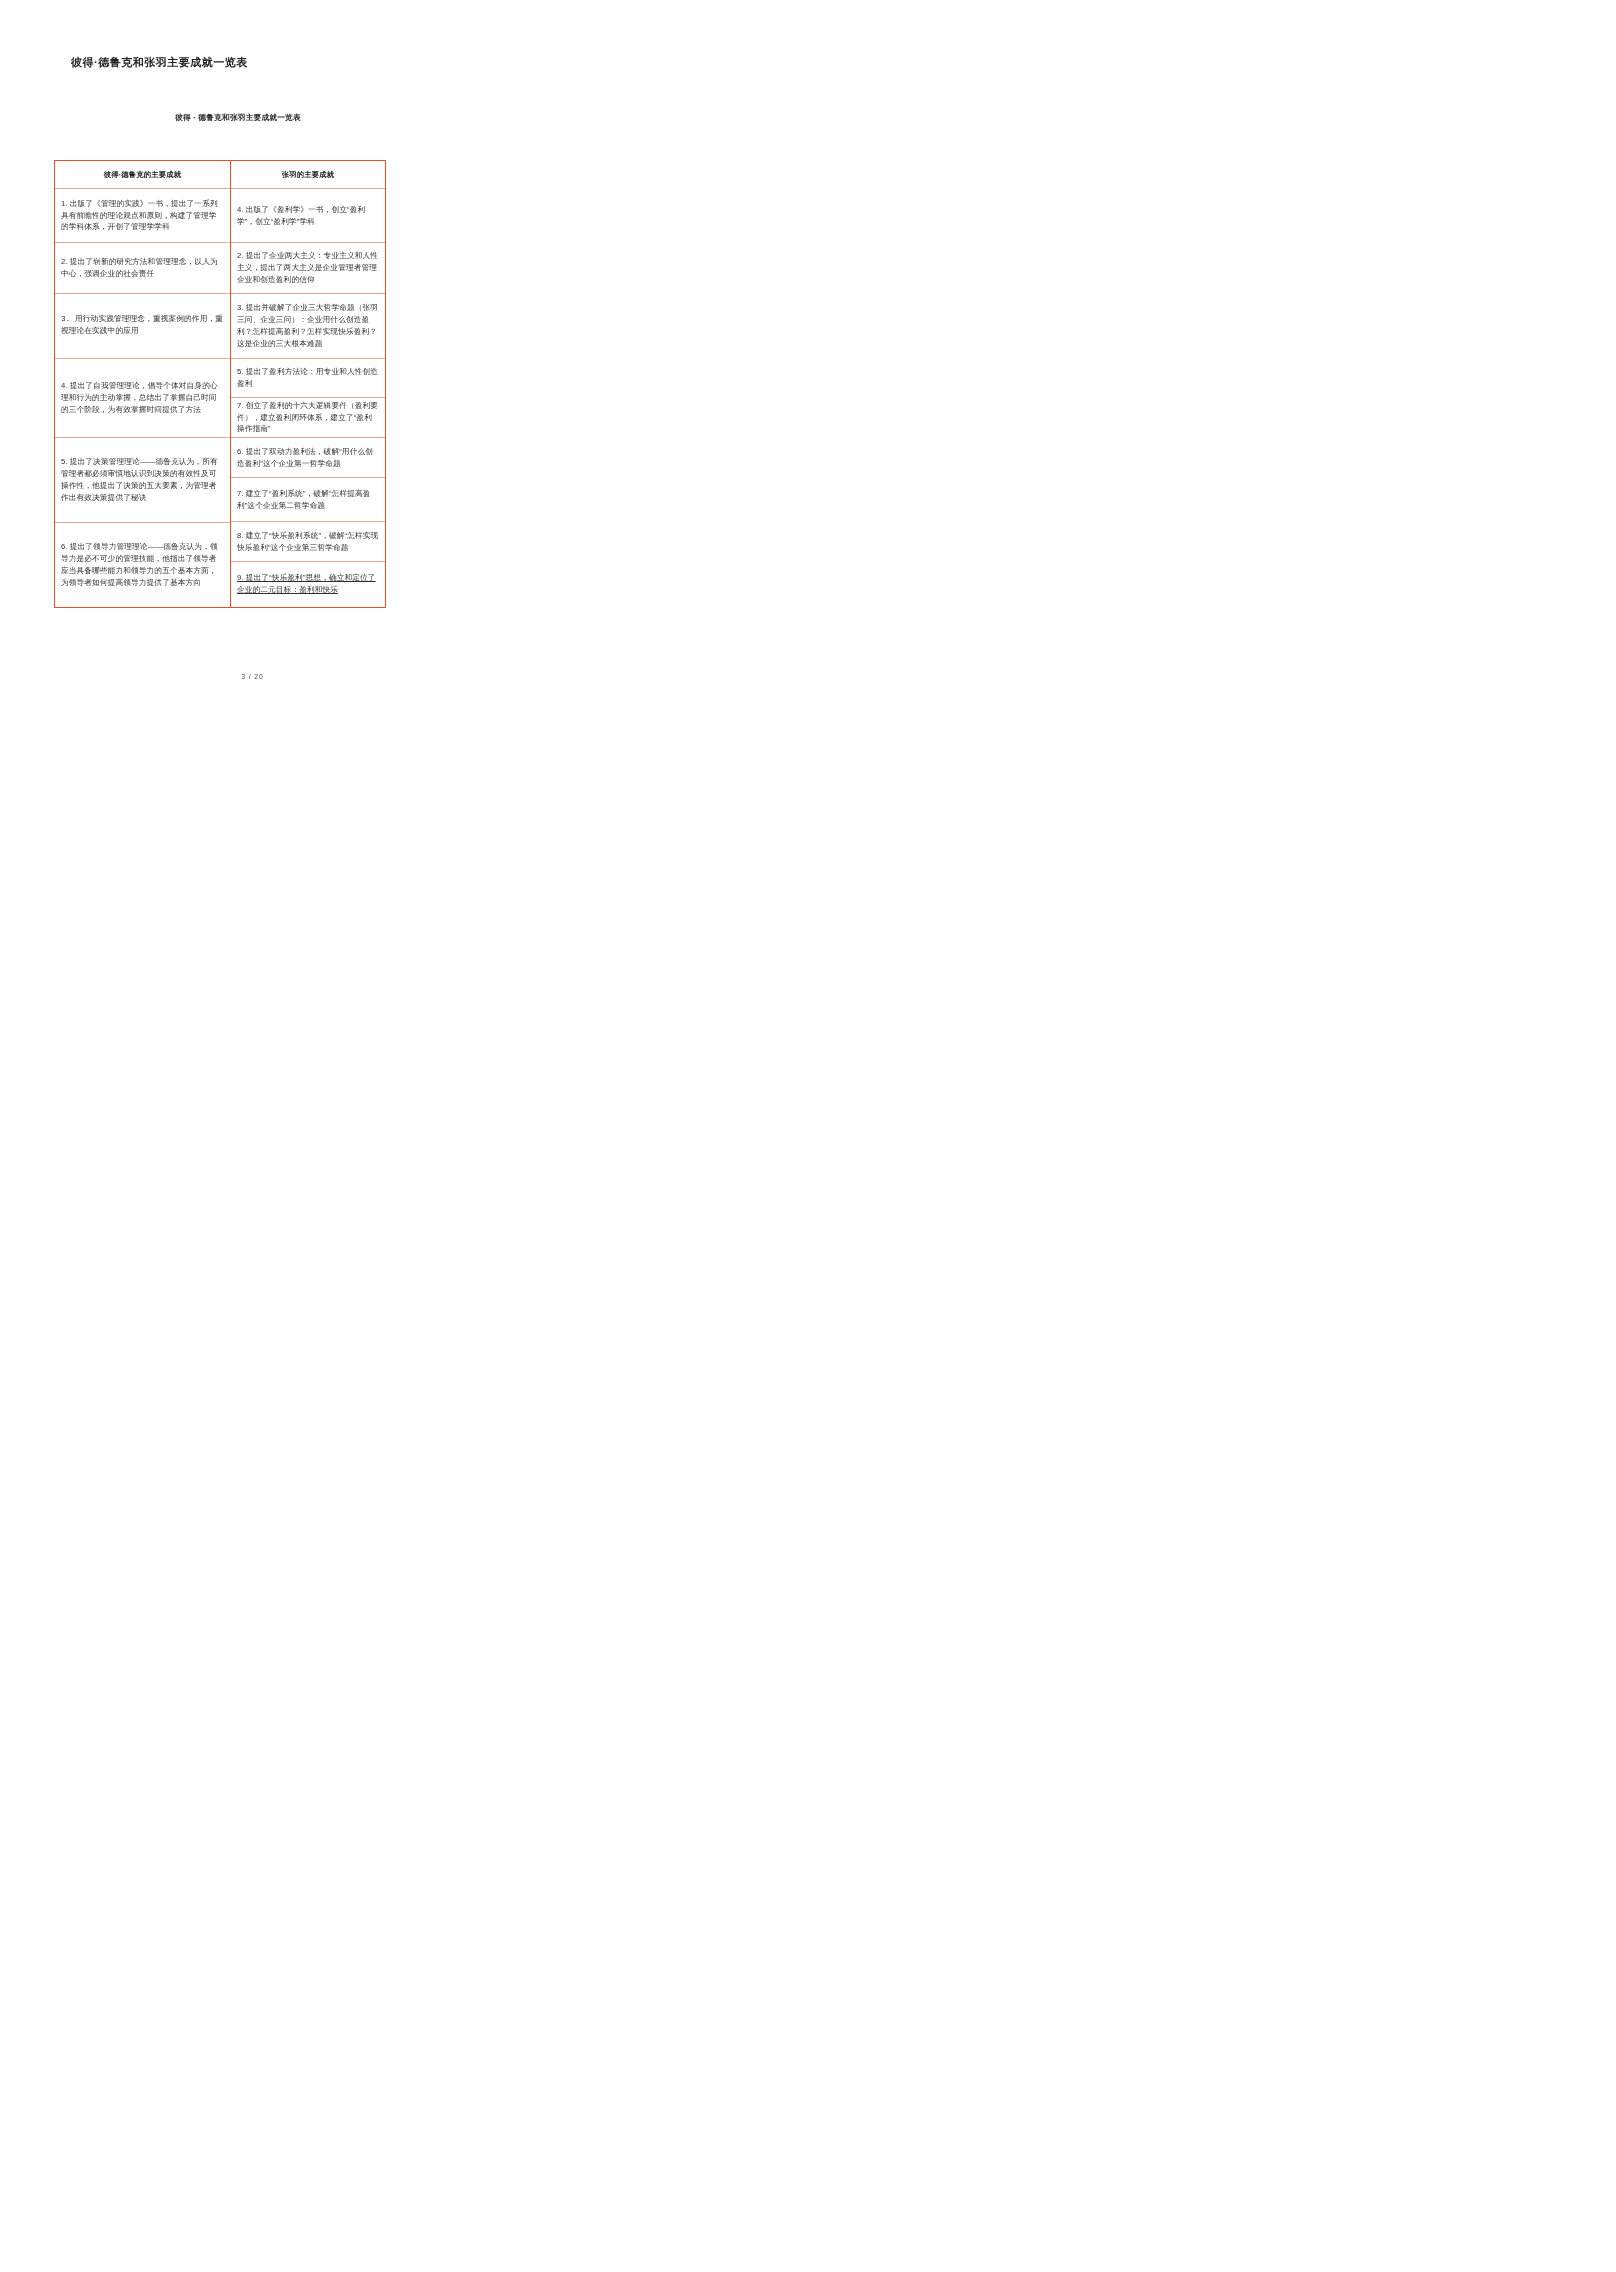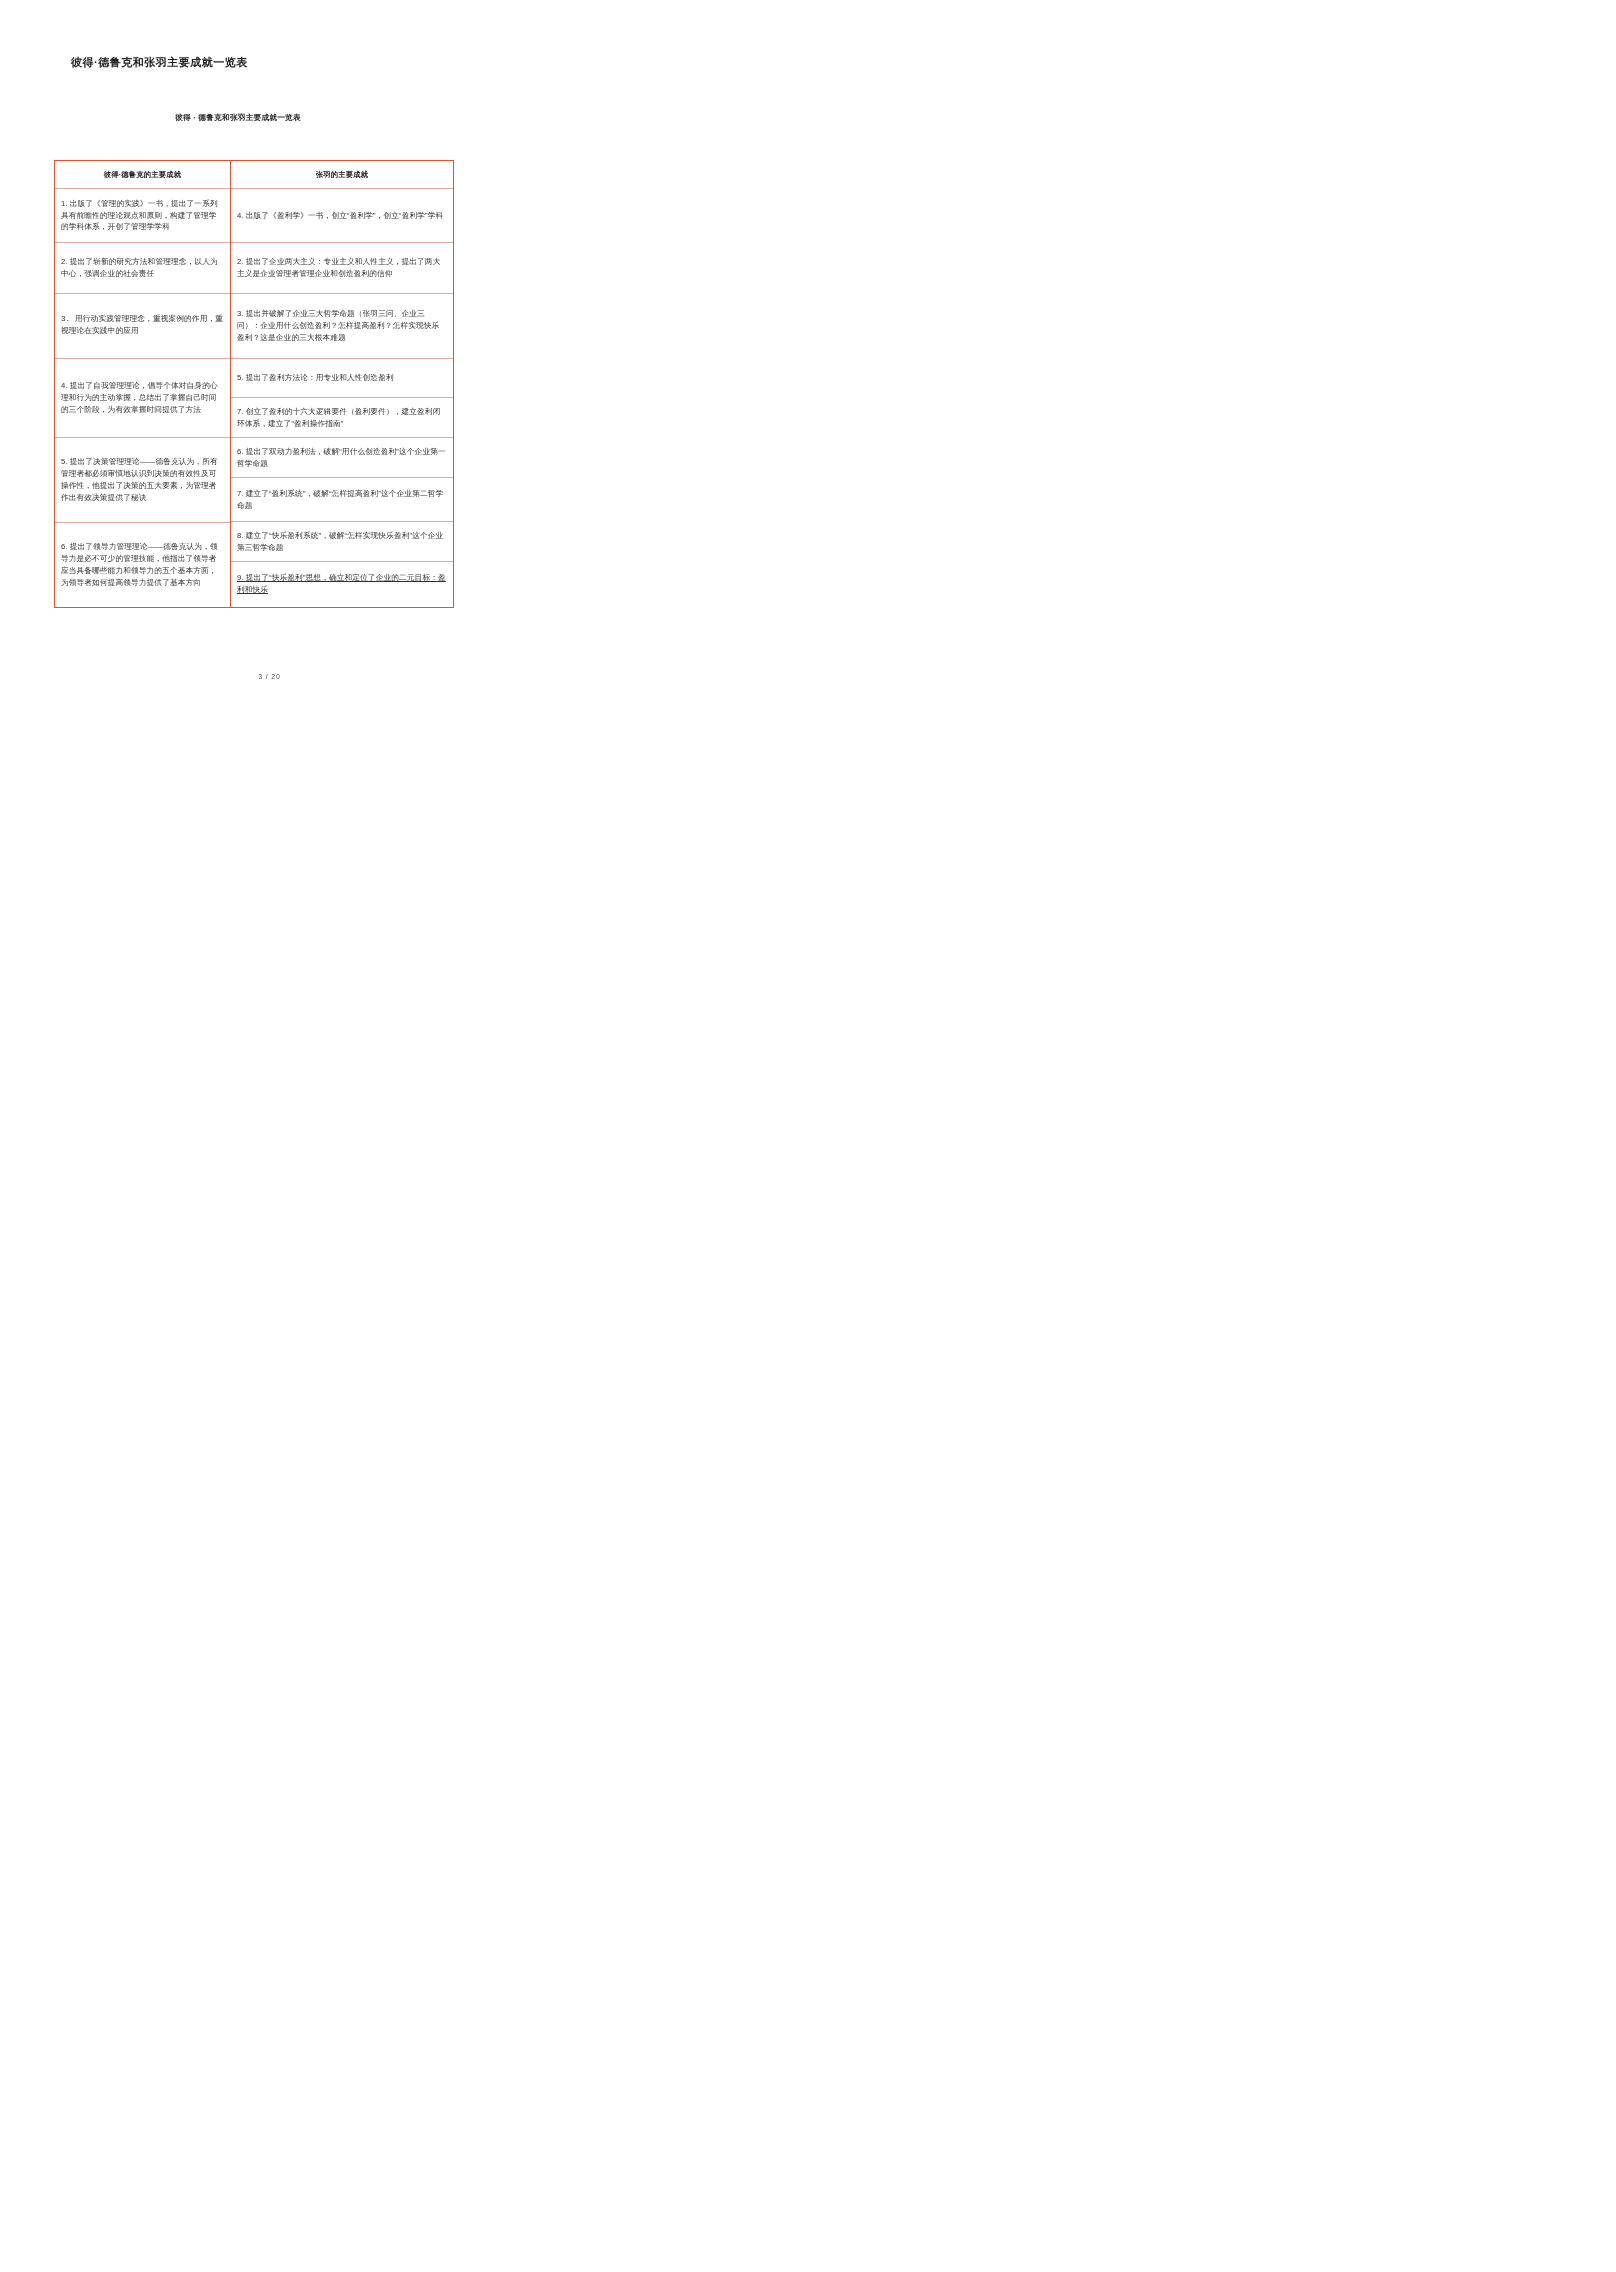--- a/index.html
+++ b/index.html
@@ -3,21 +3,20 @@
 <meta charset="utf-8">
 <style>
   html,body{margin:0;padding:0;background:#ffffff;}
   body{font-family:"Liberation Sans","DejaVu Sans",sans-serif;}
   .page{
     position:relative;
     width:505px;
     height:715px;
     background:#ffffff;
     overflow:hidden;
-    padding-left:34px;
   }
   .doc-heading{
     position:absolute;
     left:71px;
     top:55px;
     font-size:11px;
     font-weight:bold;
     color:#222222;
     letter-spacing:0.5px;
   }
@@ -30,21 +29,21 @@
   .table-title{
     text-align:center;
     font-size:7.7px;
     font-weight:bold;
     color:#2a2a2a;
     margin-bottom:6.4px;
     letter-spacing:0.2px;
   }
   .ach-table{
     display:flex;
-    width:400px;
+    width:332px;
     box-sizing:border-box;
     border:0.9px solid #e8502a;
     background:#ffffff;
     margin-top:37px;
   }
   .col{
     display:flex;
     flex-direction:column;
     box-sizing:border-box;
   }

